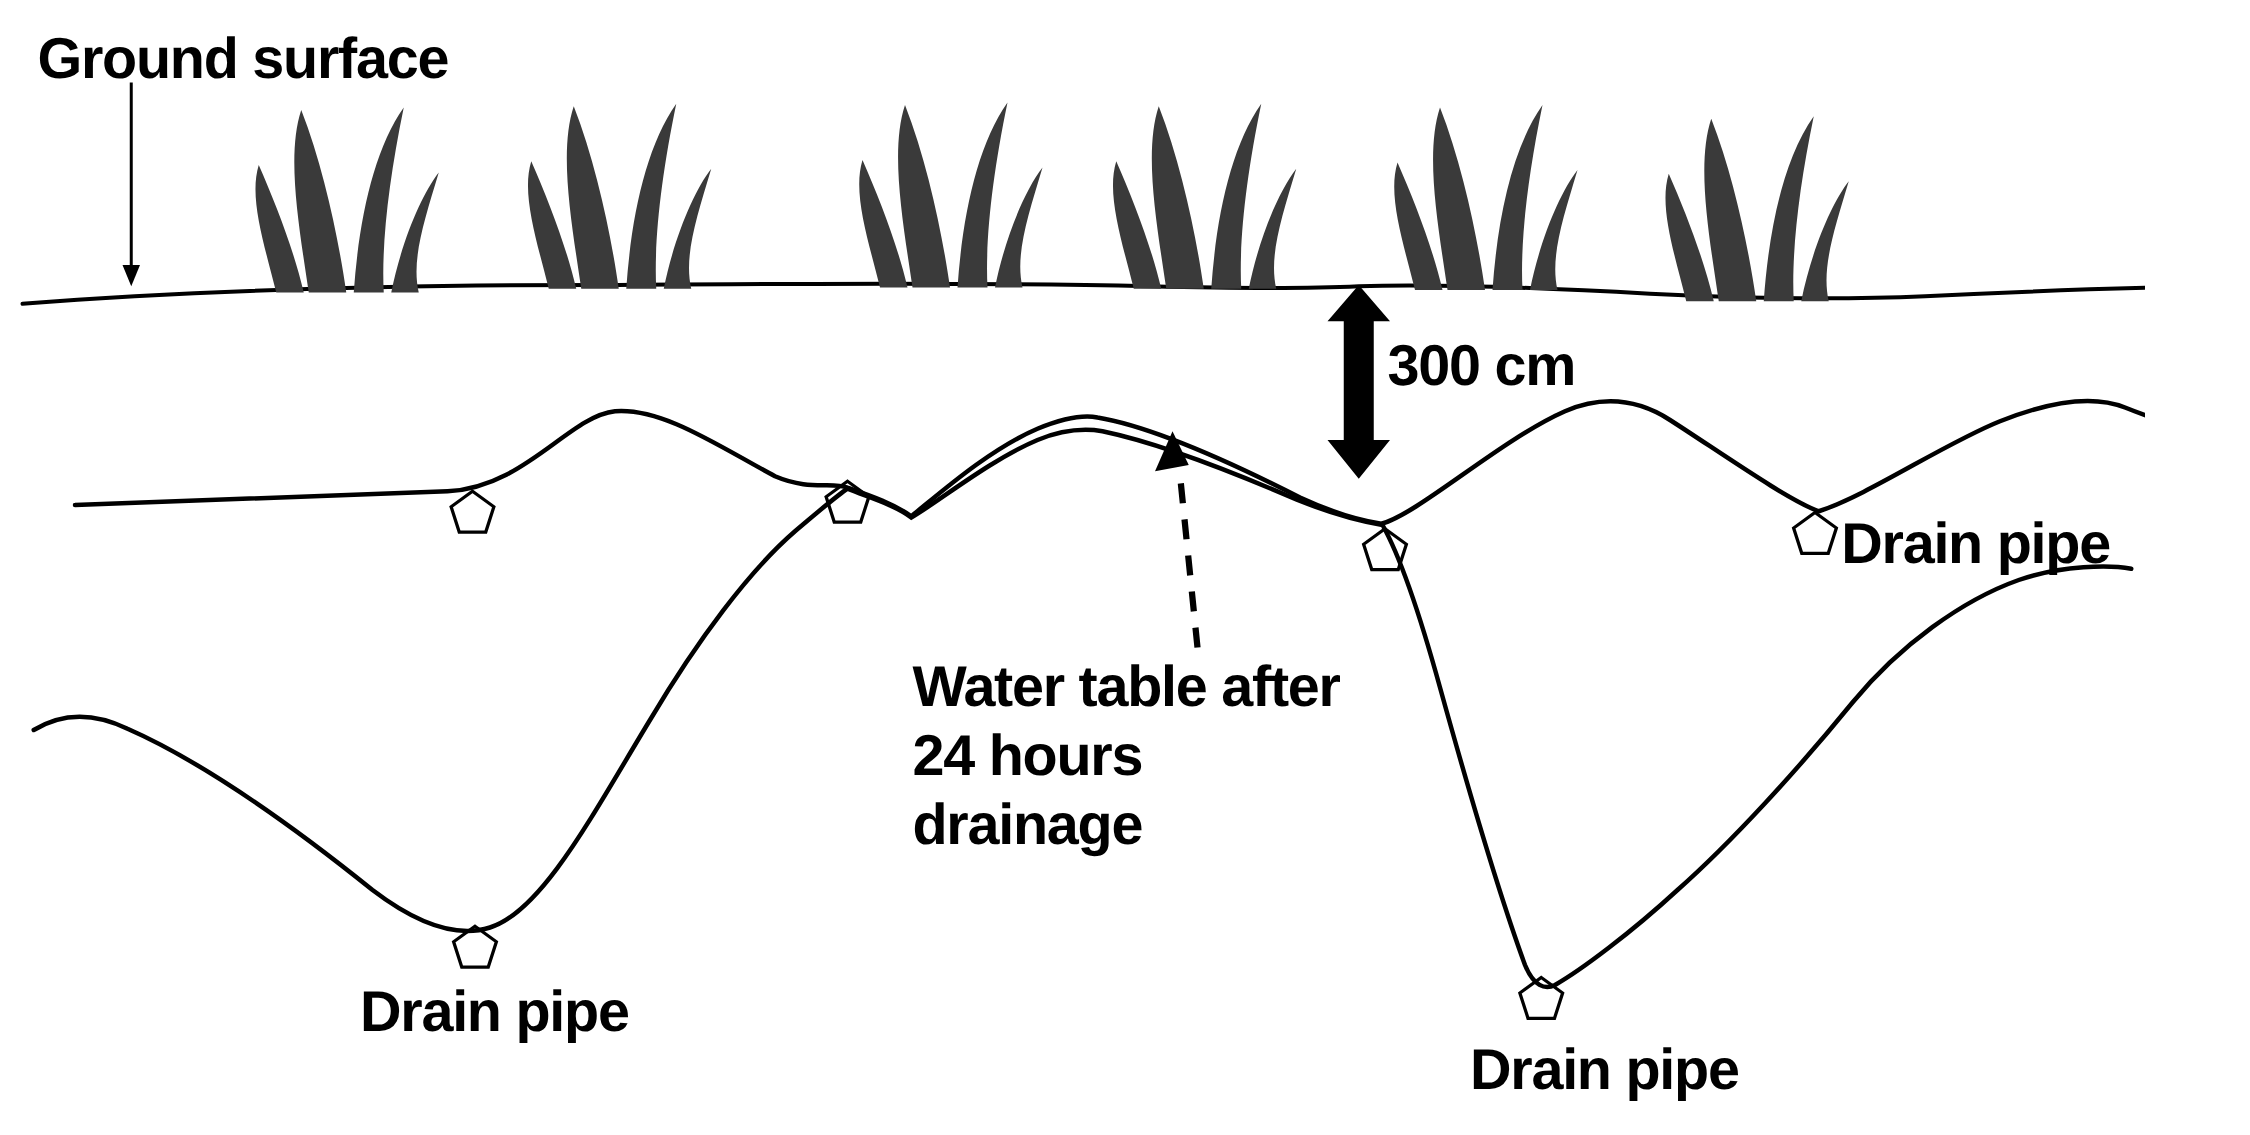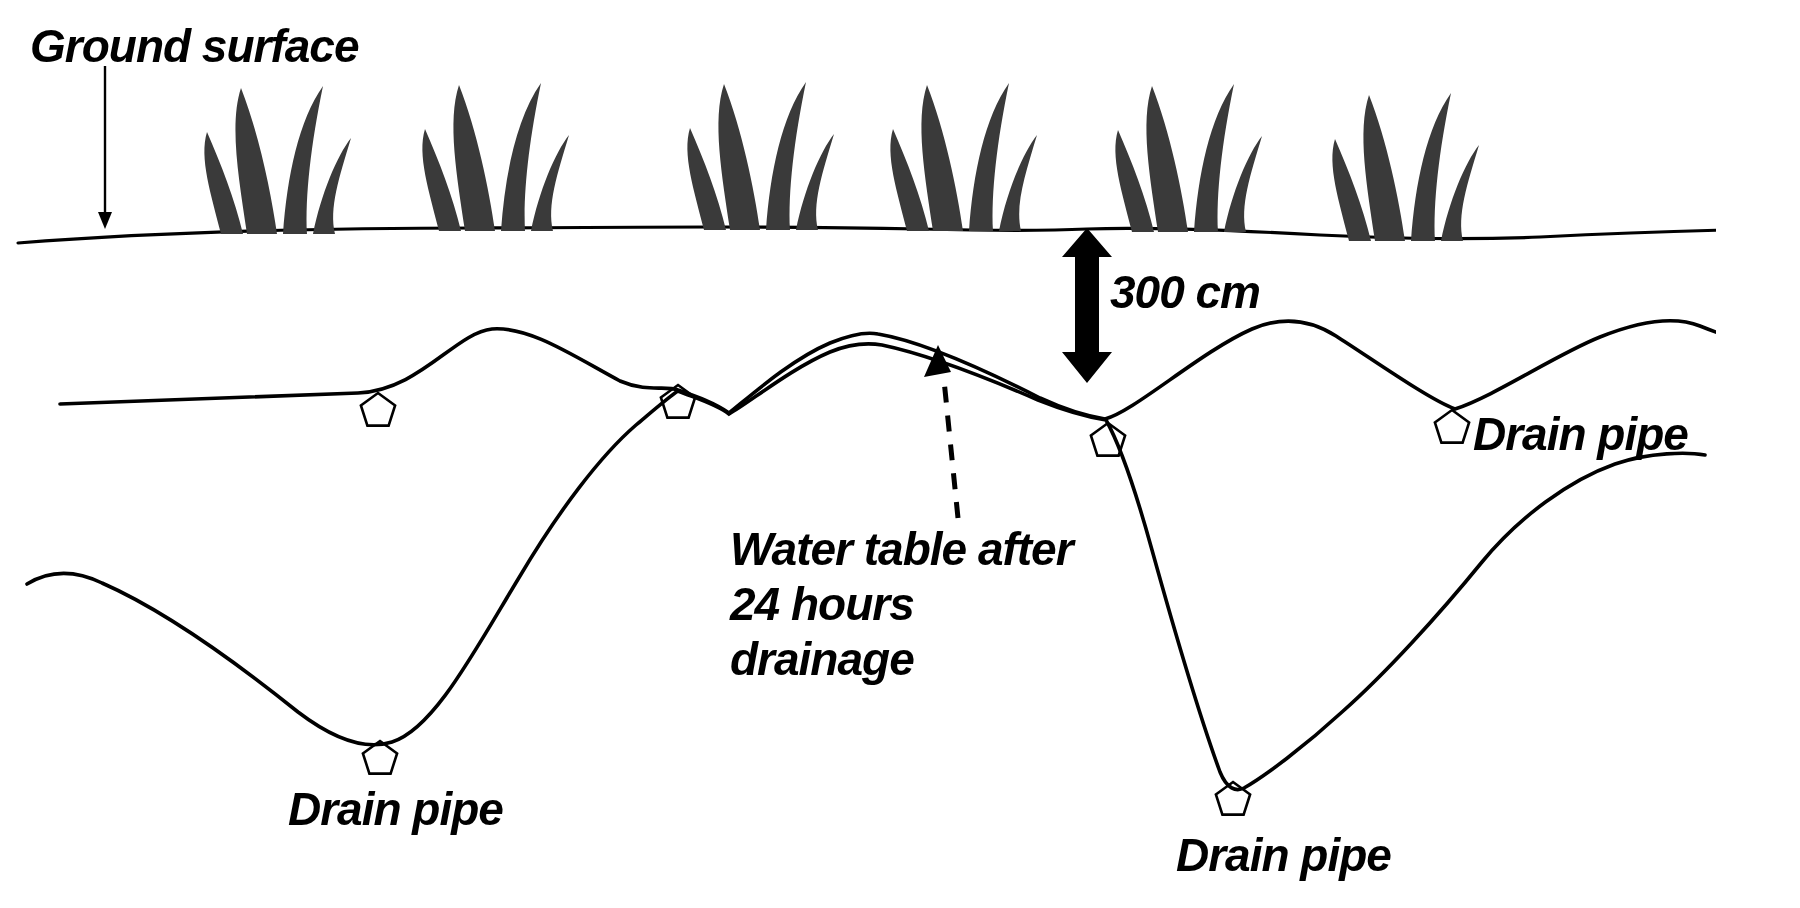--- a/index.html
+++ b/index.html
@@ -7,21 +7,20 @@
     --grass:#3a3a3a;
     --background:#ffffff;
   }
   html,body{margin:0;padding:0;background:var(--background);}
   .canvas{
     position:relative;
     width:1716px;height:908px;
     background:var(--background);
     overflow:hidden;
     font-family:"Liberation Sans", sans-serif;
-    font-style:italic;
   }
   svg{display:block;}
   .curve{fill:none;stroke:var(--ink);stroke-width:3.6;stroke-linecap:round;}
   .groundline{fill:none;stroke:var(--ink);stroke-width:3.2;stroke-linecap:round;}
   .thinline{fill:none;stroke:var(--ink);stroke-width:2.4;}
   .dashline{fill:none;stroke:var(--ink);stroke-width:5;stroke-dasharray:16 13;stroke-linecap:butt;}
   .solid{fill:var(--ink);stroke:none;}
   .pent{fill:var(--background);stroke:var(--ink);stroke-width:2.6;stroke-linejoin:miter;}
   .blade{fill:var(--grass);stroke:none;}
   .lbl{

